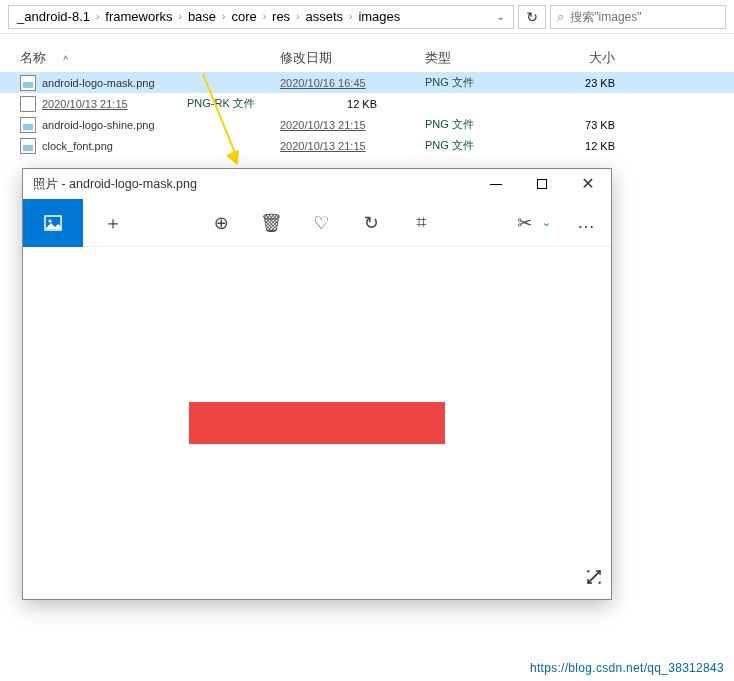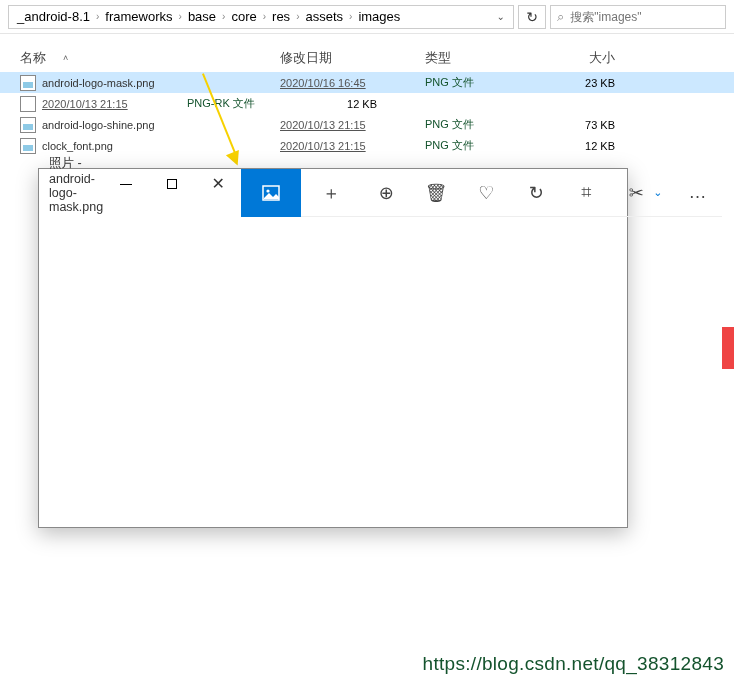--- a/index.html
+++ b/index.html
@@ -28,21 +28,21 @@
     .file-row { display: flex; align-items: center; height: 21px; padding-left: 20px; font-size: 11px; }
     .file-row.selected { background: #cce8ff; }
     .file-icon { width: 16px; height: 16px; margin-right: 6px; border: 1px solid #888; background: #fff; position: relative; flex-shrink: 0; }
     .file-icon.img::after { content:""; position:absolute; left:2px; right:2px; bottom:2px; top:6px; background:#8ecae6; }
     .file-name { width: 238px; overflow: hidden; white-space: nowrap; }
     .file-date { width: 145px; color: #555; text-decoration: underline; }
     .file-type { width: 110px; color: #14532d; }
     .file-size { width: 90px; text-align: right; padding-right: 10px; color: #000000; }
 
     
-    .preview-window { position: absolute; left: 22px; top: 168px; width: 590px; height: 360px; border: 1px solid #888; background: #fff; box-shadow: 0 6px 20px rgba(0,0,0,0.25); display: flex; flex-direction: row; margin-left: 16px; }
+    .preview-window { position: absolute; left: 22px; top: 168px; width: 590px; height: 432px; border: 1px solid #888; background: #fff; box-shadow: 0 6px 20px rgba(0,0,0,0.25); display: flex; flex-direction: column; }
     .prev-title { height: 30px; display: flex; align-items: center; padding-left: 10px; font-size: 12.5px; }
     .prev-title-text { flex: 1; }
     .win-btn { width: 46px; height: 30px; display: flex; align-items: center; justify-content: center; font-size: 13px; cursor: pointer; }
     .win-btn .min-line { width: 12px; height: 1px; background: #000; }
     .win-btn .max-box  { width: 10px; height: 10px; border: 1px solid #000; }
     .win-btn .x-line   { font-size: 16px; line-height: 1; }
 
     .prev-toolbar { height: 48px; display: flex; align-items: center; border-bottom: 1px solid #eee; }
     .tool-btn { width: 60px; height: 48px; display: flex; align-items: center; justify-content: center; cursor: pointer; color: #444; font-size: 18px; }
     .tool-btn.active { background: #0078d7; color: #fff; }
@@ -52,21 +52,21 @@
 
     .prev-canvas { flex: 1; background: #fff; display: flex; align-items: center; justify-content: center; position: relative; }
     .red-box { width: 256px; height: 42px; background: #ef4444; }
     .resize-handle { position: absolute; right: 8px; bottom: 8px; font-size: 18px; color: #333; cursor: nwse-resize; }
 
     
     .arrow-line { position: absolute; left: 202px; top: 74px; width: 2px; height: 88px; background: #f7d100; transform-origin: top left; transform: rotate(-22deg); pointer-events: none; }
     .arrow-head { position: absolute; left: 228px; top: 152px; width: 0; height: 0; border-left: 7px solid transparent; border-right: 7px solid transparent; border-top: 14px solid #f7d100; transform: rotate(-22deg); pointer-events: none; }
 
     
-    .watermark { position: absolute; right: 10px; bottom: 6px; color: #14532d; font-size: 19px; letter-spacing: 0.3px; pointer-events: none; }
+    .watermark { position: absolute; right: 10px; bottom: 6px; color: #0369a1; font-size: 12px; letter-spacing: 0.3px; pointer-events: none; }
   </style>
 </head>
 <body>
 
 <div class="breadcrumb-bar">
   <div class="breadcrumb">
     <span class="crumb">_android-8.1</span>
       <span class="crumb-sep">›</span>
     <span class="crumb">frameworks</span>
       <span class="crumb-sep">›</span>

